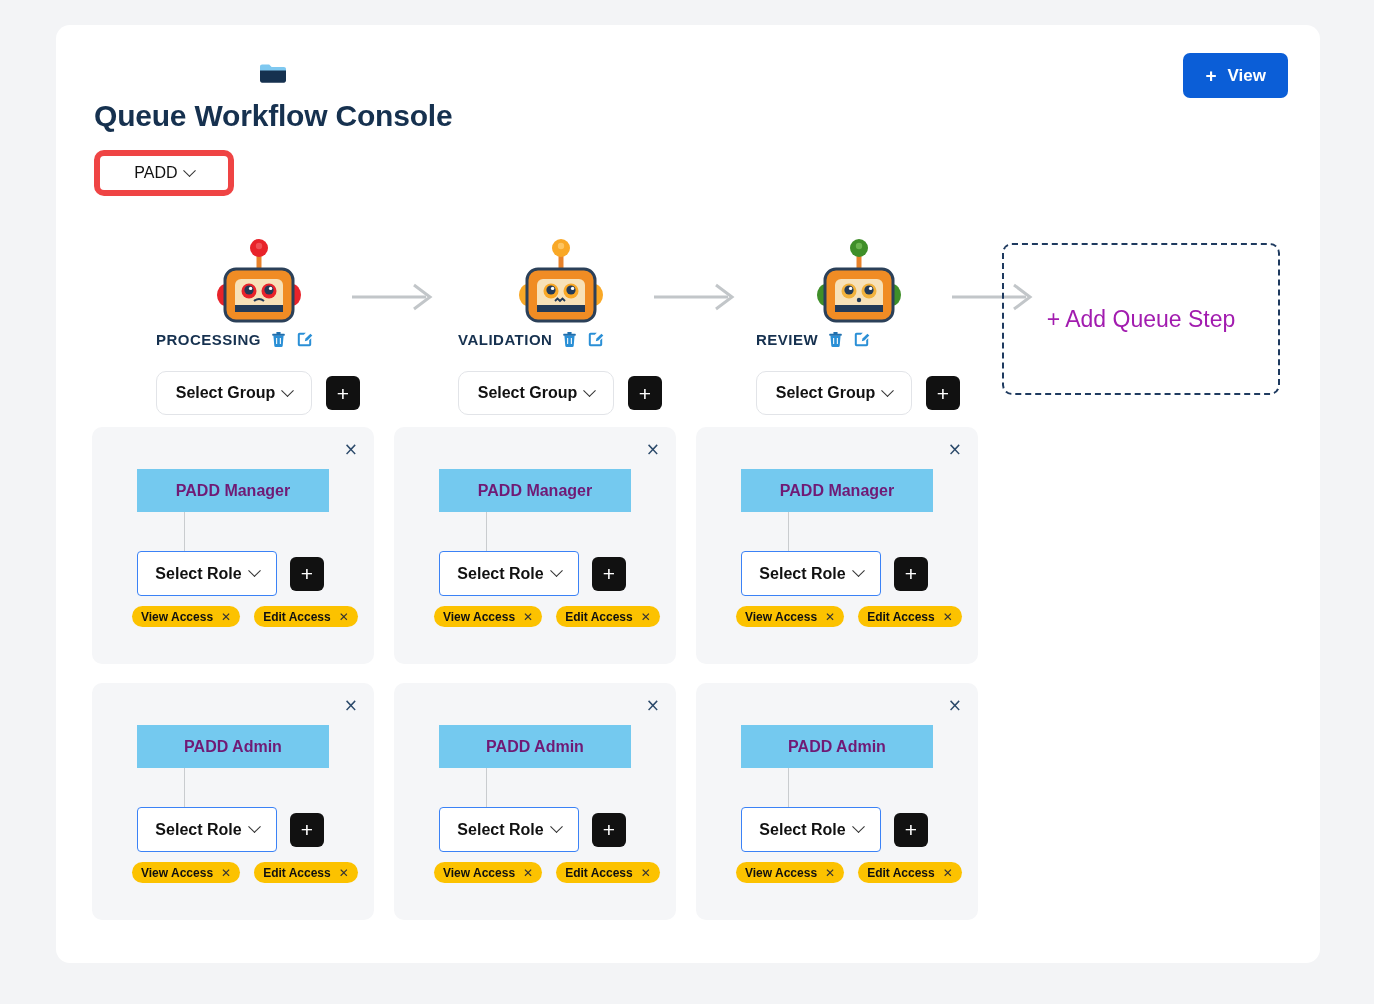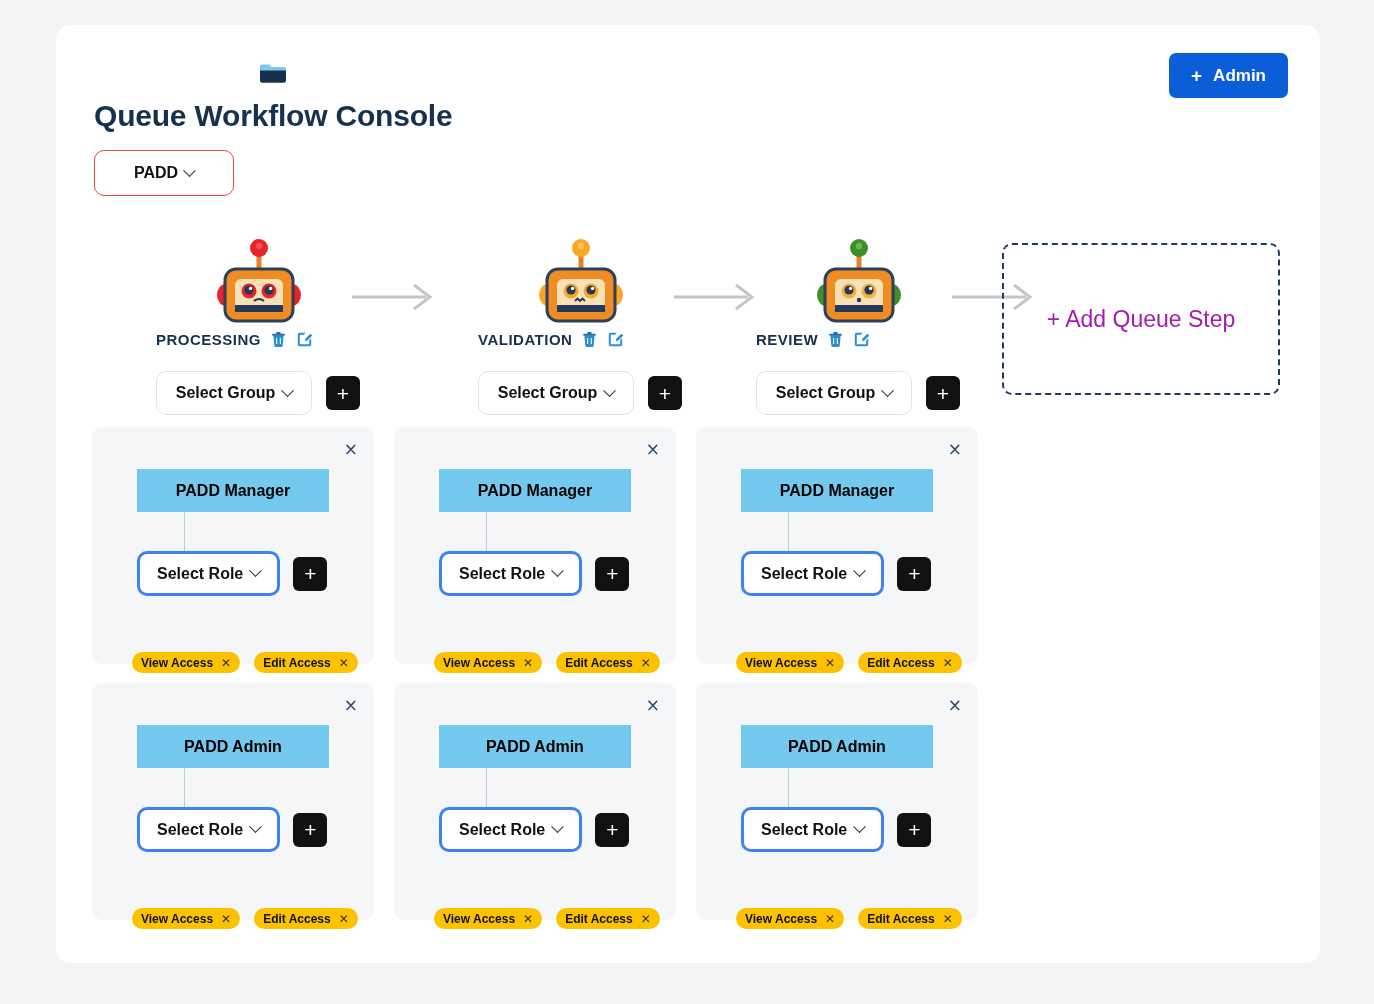--- a/index.html
+++ b/index.html
@@ -55,25 +55,25 @@
   .choose-row {
     position: absolute; left: 38px; top: 125px;
     display: flex; align-items: center; gap: 26px;
   }
   .choose-label {
     font-size: 23px; font-weight: bold; color: #16314f;
     white-space: nowrap;
   }
   .pill-select {
     background: #ffffff;
-    border: 1px solid #ef4444;
+    border: 6px solid #ef4444;
     border-radius: 10px;
     height: 46px; min-width: 140px;
     display: flex; align-items: center; justify-content: center; gap: 7px;
-    font-size: 16px; font-weight: bold; color: #111;
+    font-size: 16px; font-weight: normal; color: #111;
     cursor: pointer;
     padding: 0 20px;
   }
   .chev {
     display:inline-block; width: 9px; height: 9px;
     border-right: 1.6px solid #333; border-bottom: 1.6px solid #333;
     transform: rotate(45deg) translate(-2px,-2px);
   }
 
   
@@ -134,42 +134,42 @@
     background: #f5f6f8; border-radius: 10px;
   }
   .gcard-close {
     position: absolute; right: 16px; top: 14px;
     font-size: 17px; color: #2c4a6b; cursor: pointer; line-height: 1;
     font-family: "DejaVu Sans", sans-serif;
   }
   .gcard-title {
     position: absolute; left: 45px; top: 42px;
     width: 192px; height: 43px;
-    background: #74c9ef; color: #000000;
+    background: #74c9ef; color: #701a75;
     display: flex; align-items: center; justify-content: center;
     font-size: 16px; font-weight: bold;
   }
   .connector {
     position: absolute; left: 92px; top: 85px;
     width: 1px; height: 42px; background: #c9cccf;
   }
   .gcard-ctrl {
     position: absolute; left: 45px; top: 124px;
     display: flex; align-items: center; gap: 13px;
   }
   .sel-role {
-    background: #ffffff; border: 3px solid #3b82f6; border-radius: 10px;
+    background: #ffffff; border: 1px solid #3b82f6; border-radius: 4px;
     height: 45px; padding: 0 17px;
     display: flex; align-items: center; justify-content: center; gap: 8px;
     font-size: 16px; font-weight: bold; color: #111; cursor: pointer;
     min-width: 140px;
   }
   .badges {
     position: absolute; left: 40px; top: 179px;
-    display: flex; gap: 14px; margin-top: 46px;
+    display: flex; gap: 14px;
   }
   .badge {
     background: #fcc200; color: #101010;
     border-radius: 11px; height: 21px;
     padding: 0 9px;
     display: flex; align-items: center; gap: 8px;
     font-size: 12px; font-weight: bold; cursor: pointer;
     white-space: nowrap;
   }
   .badge .bx { font-size: 12px; color: #333; font-family: "DejaVu Sans", sans-serif; }
@@ -185,21 +185,21 @@
         <span>
           <svg class="folder-icon" viewBox="0 0 28 24">
             <path d="M1 5.5 C1 4.3 1.9 3.4 3.1 3.4 H10.2 L12.6 6.0 H24.9 C26.1 6.0 27 6.9 27 8.1 V10.2 H1 Z" fill="#7ec8f0"></path>
             <path d="M1 9.6 H27 V19.6 C27 20.8 26.1 21.7 24.9 21.7 H3.1 C1.9 21.7 1 20.8 1 19.6 Z" fill="#16314f"></path>
           </svg>
         </span>
         <span class="page-title">Queue Workflow Console</span>
       </div>
       <button class="queue-btn">
         <span class="plus">+</span>
-        <span>Admin</span>
+        <span>View</span>
       </button>
     </div>
 
     <div class="choose-row">
       <div class="pill-select">
         <span>PADD</span>
         <span class="chev"></span>
       </div>
     </div>
 
@@ -251,21 +251,21 @@
           <div class="blk-plus">+</div>
         </div>
         <span class="arrow" style="left:196px;">
           <svg width="86" height="28" viewBox="0 0 86 28">
             <line x1="0" y1="14" x2="74" y2="14" stroke="#c2c6c9" stroke-width="3"></line>
             <polyline points="62,2 78,14 62,26" fill="none" stroke="#c2c6c9" stroke-width="3"></polyline>
           </svg>
         </span>
       </div>
 
-      <div class="step" style="left:422px;">
+      <div class="step" style="left:402px;">
         <span class="step-robot">
           <svg viewBox="0 0 86 92" width="86" height="92">
             <line x1="43" y1="22" x2="43" y2="40" stroke="#e8822a" stroke-width="5"></line>
             <circle cx="43" cy="15" r="9" fill="#f9a826"></circle>
             <circle cx="43" cy="13" r="3.2" fill="#ffd27a" opacity="0.7"></circle>
             <ellipse cx="10" cy="62" rx="9" ry="11" fill="#f9a826"></ellipse>
             <ellipse cx="76" cy="62" rx="9" ry="11" fill="#f9a826"></ellipse>
             <rect x="9" y="36" width="68" height="52" rx="11" fill="#f08c24" stroke="#2b4059" stroke-width="3"></rect>
             <rect x="19" y="46" width="48" height="33" rx="6" fill="#f7e1b8"></rect>
             <circle cx="33" cy="58" r="7.5" fill="#f9a826"></circle>

